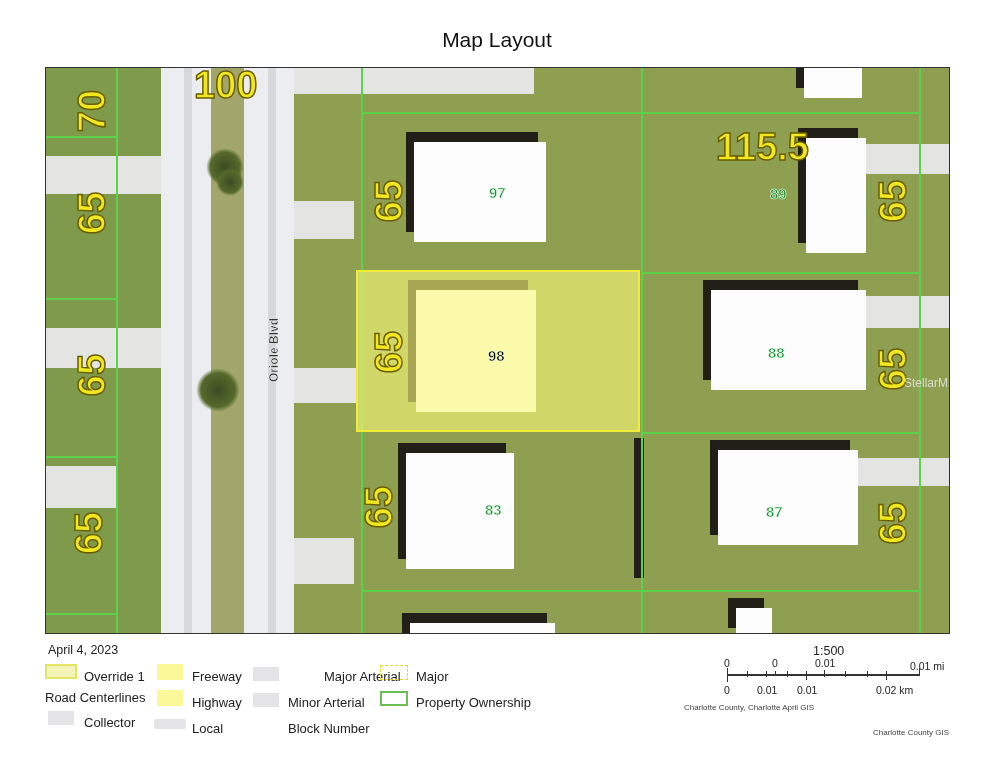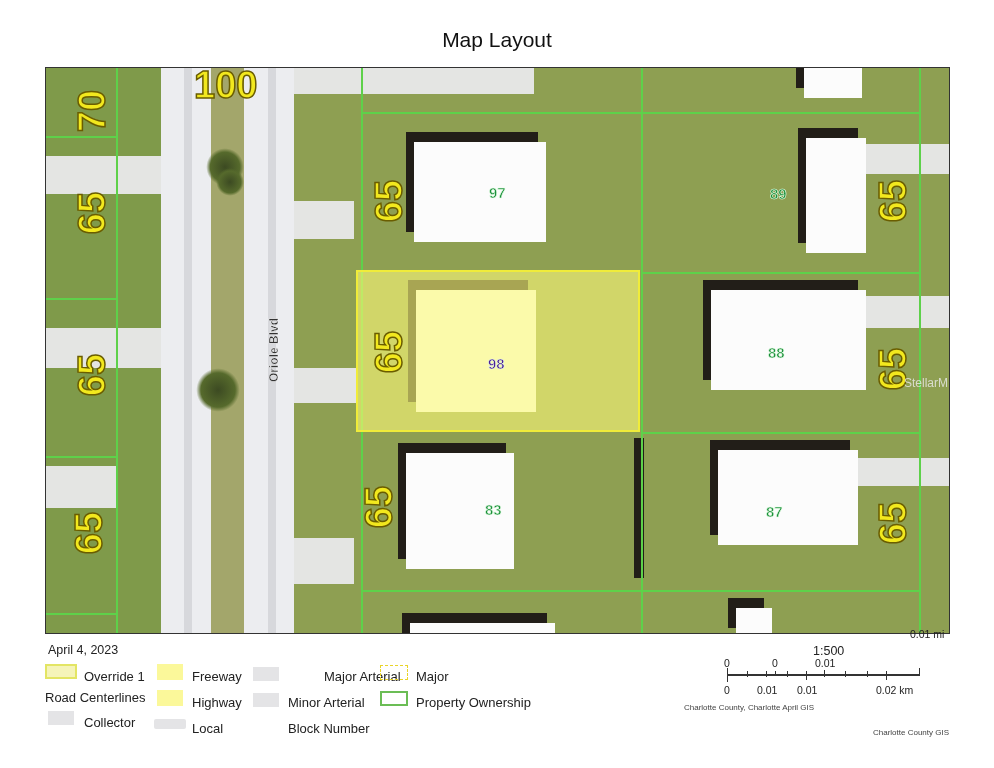--- a/index.html
+++ b/index.html
@@ -93,31 +93,32 @@
   <div class="parcel-line" style="left:315px;top:522px;width:560px;height:2px;"></div>
   <div class="parcel-line" style="left:70px;top:0;width:2px;height:565px;"></div>
   <div class="parcel-line" style="left:0;top:68px;width:72px;height:2px;"></div>
   <div class="parcel-line" style="left:0;top:230px;width:72px;height:2px;"></div>
   <div class="parcel-line" style="left:0;top:388px;width:72px;height:2px;"></div>
   <div class="parcel-line" style="left:0;top:545px;width:72px;height:2px;"></div>
 
   <div class="selected" style="left:310px;top:202px;width:284px;height:162px;"></div>
 
   <div class="lotnum" style="left:443px;top:117px;">97</div>
-  <div class="lotnum" style="left:442px;top:288px;color:#4c1d95;">98</div>
+  <div class="lotnum" style="left:442px;top:280px;color:#000000;">98</div>
   <div class="lotnum" style="left:439px;top:434px;">83</div>
   <div class="lotnum" style="left:724px;top:118px;">89</div>
   <div class="lotnum" style="left:722px;top:277px;">88</div>
   <div class="lotnum" style="left:720px;top:436px;">87</div>
 
   <div class="dim" style="left:148px;top:-2px;">100</div>
   <div class="dim v" style="left:25px;top:24px;">70</div>
   <div class="dim v" style="left:25px;top:126px;">65</div>
   <div class="dim v" style="left:25px;top:288px;">65</div>
   <div class="dim v" style="left:22px;top:446px;">65</div>
+  <div class="dim" style="left:670px;top:60px;">115.5</div>
   <div class="dim v" style="left:322px;top:114px;">65</div>
   <div class="dim v" style="left:322px;top:265px;">65</div>
   <div class="dim v" style="left:312px;top:420px;">65</div>
   <div class="dim v" style="left:826px;top:114px;">65</div>
   <div class="dim v" style="left:826px;top:282px;">65</div>
   <div class="dim v" style="left:826px;top:436px;">65</div>
 
   <div class="street" style="left:196px;top:275px;">Oriole Blvd</div>
   <div class="watermark" style="left:858px;top:308px;">StellarMLS</div>
 </div>
@@ -145,21 +146,21 @@
 
 <div class="sw sw-lots" style="left:380px;top:665px;"></div>
 <div class="legend-item" style="left:416px;top:669px;">Major</div>
 <div class="sw sw-own" style="left:380px;top:691px;"></div>
 <div class="legend-item" style="left:416px;top:695px;">Property Ownership</div>
 
 <div class="scale-title">1:500</div>
 <div class="tick-lbl" style="left:724px;top:657px;">0</div>
 <div class="tick-lbl" style="left:772px;top:657px;">0</div>
 <div class="tick-lbl" style="left:815px;top:657px;">0.01</div>
-<div class="tick-lbl" style="left:910px;top:628px;">0.01 mi</div>
+<div class="tick-lbl" style="left:910px;top:660px;">0.01 mi</div>
 <div class="scalebar"></div>
 <div class="tick" style="left:727px;top:668px;height:14px;"></div>
 <div class="tick" style="left:747px;top:671px;height:6px;"></div>
 <div class="tick" style="left:766px;top:671px;height:6px;"></div>
 <div class="tick" style="left:775px;top:671px;height:5px;"></div>
 <div class="tick" style="left:787px;top:671px;height:6px;"></div>
 <div class="tick" style="left:806px;top:671px;height:9px;"></div>
 <div class="tick" style="left:824px;top:670px;height:7px;"></div>
 <div class="tick" style="left:845px;top:671px;height:6px;"></div>
 <div class="tick" style="left:867px;top:671px;height:6px;"></div>

